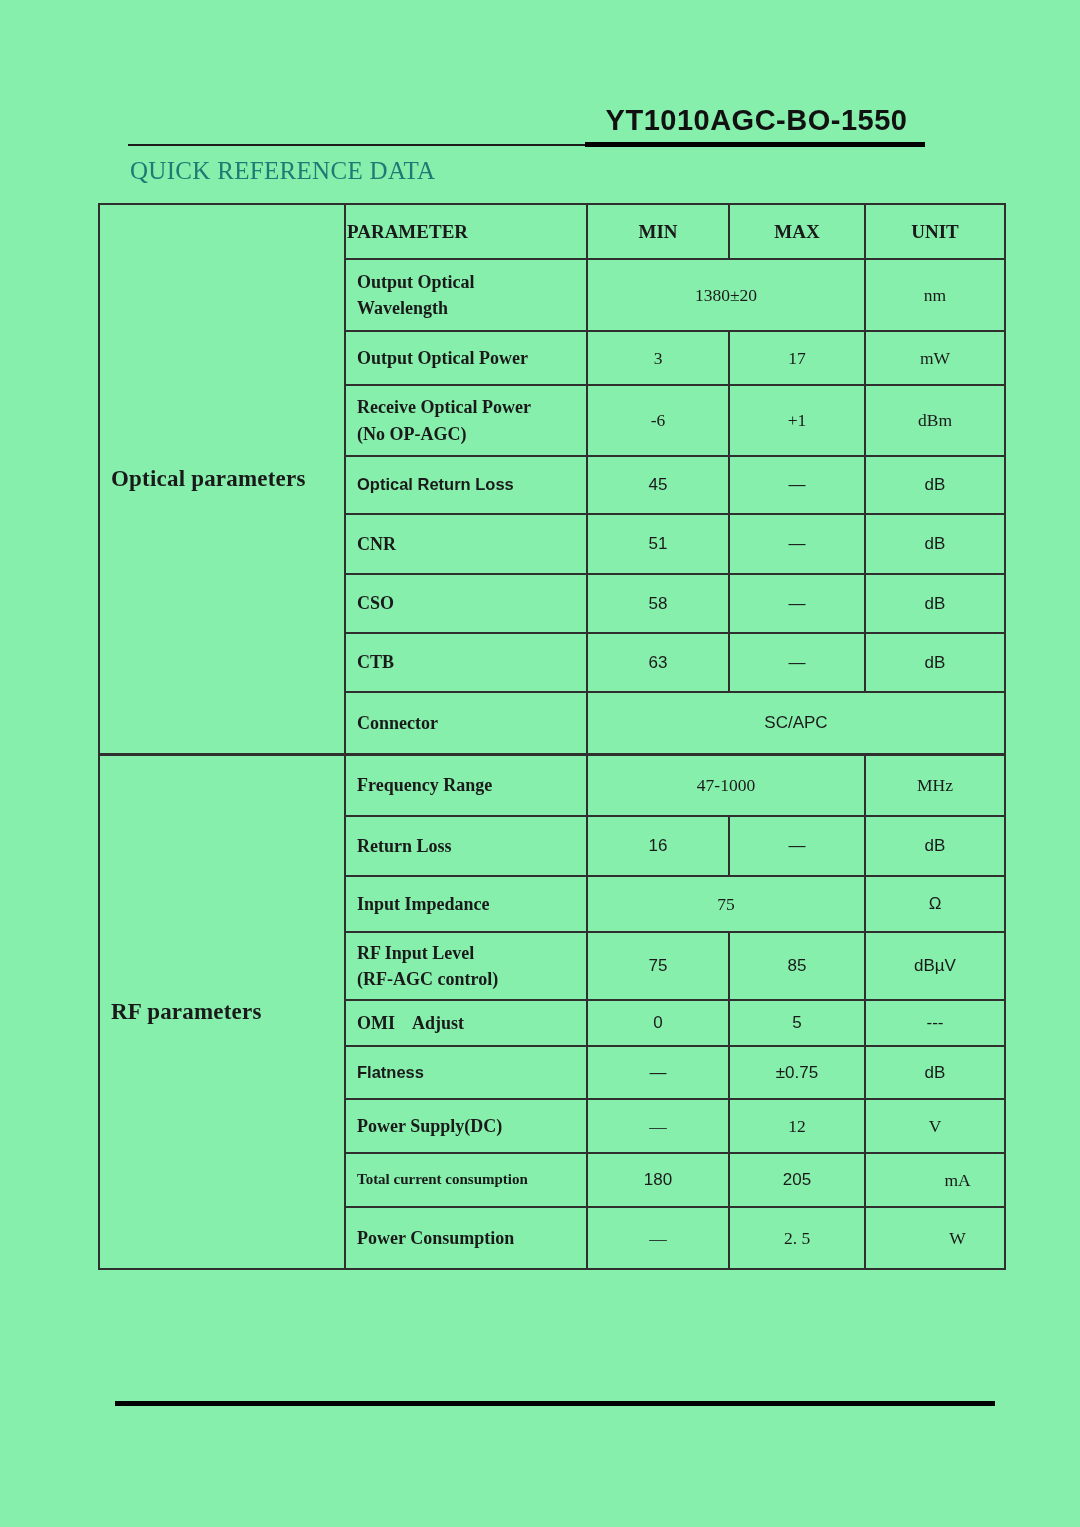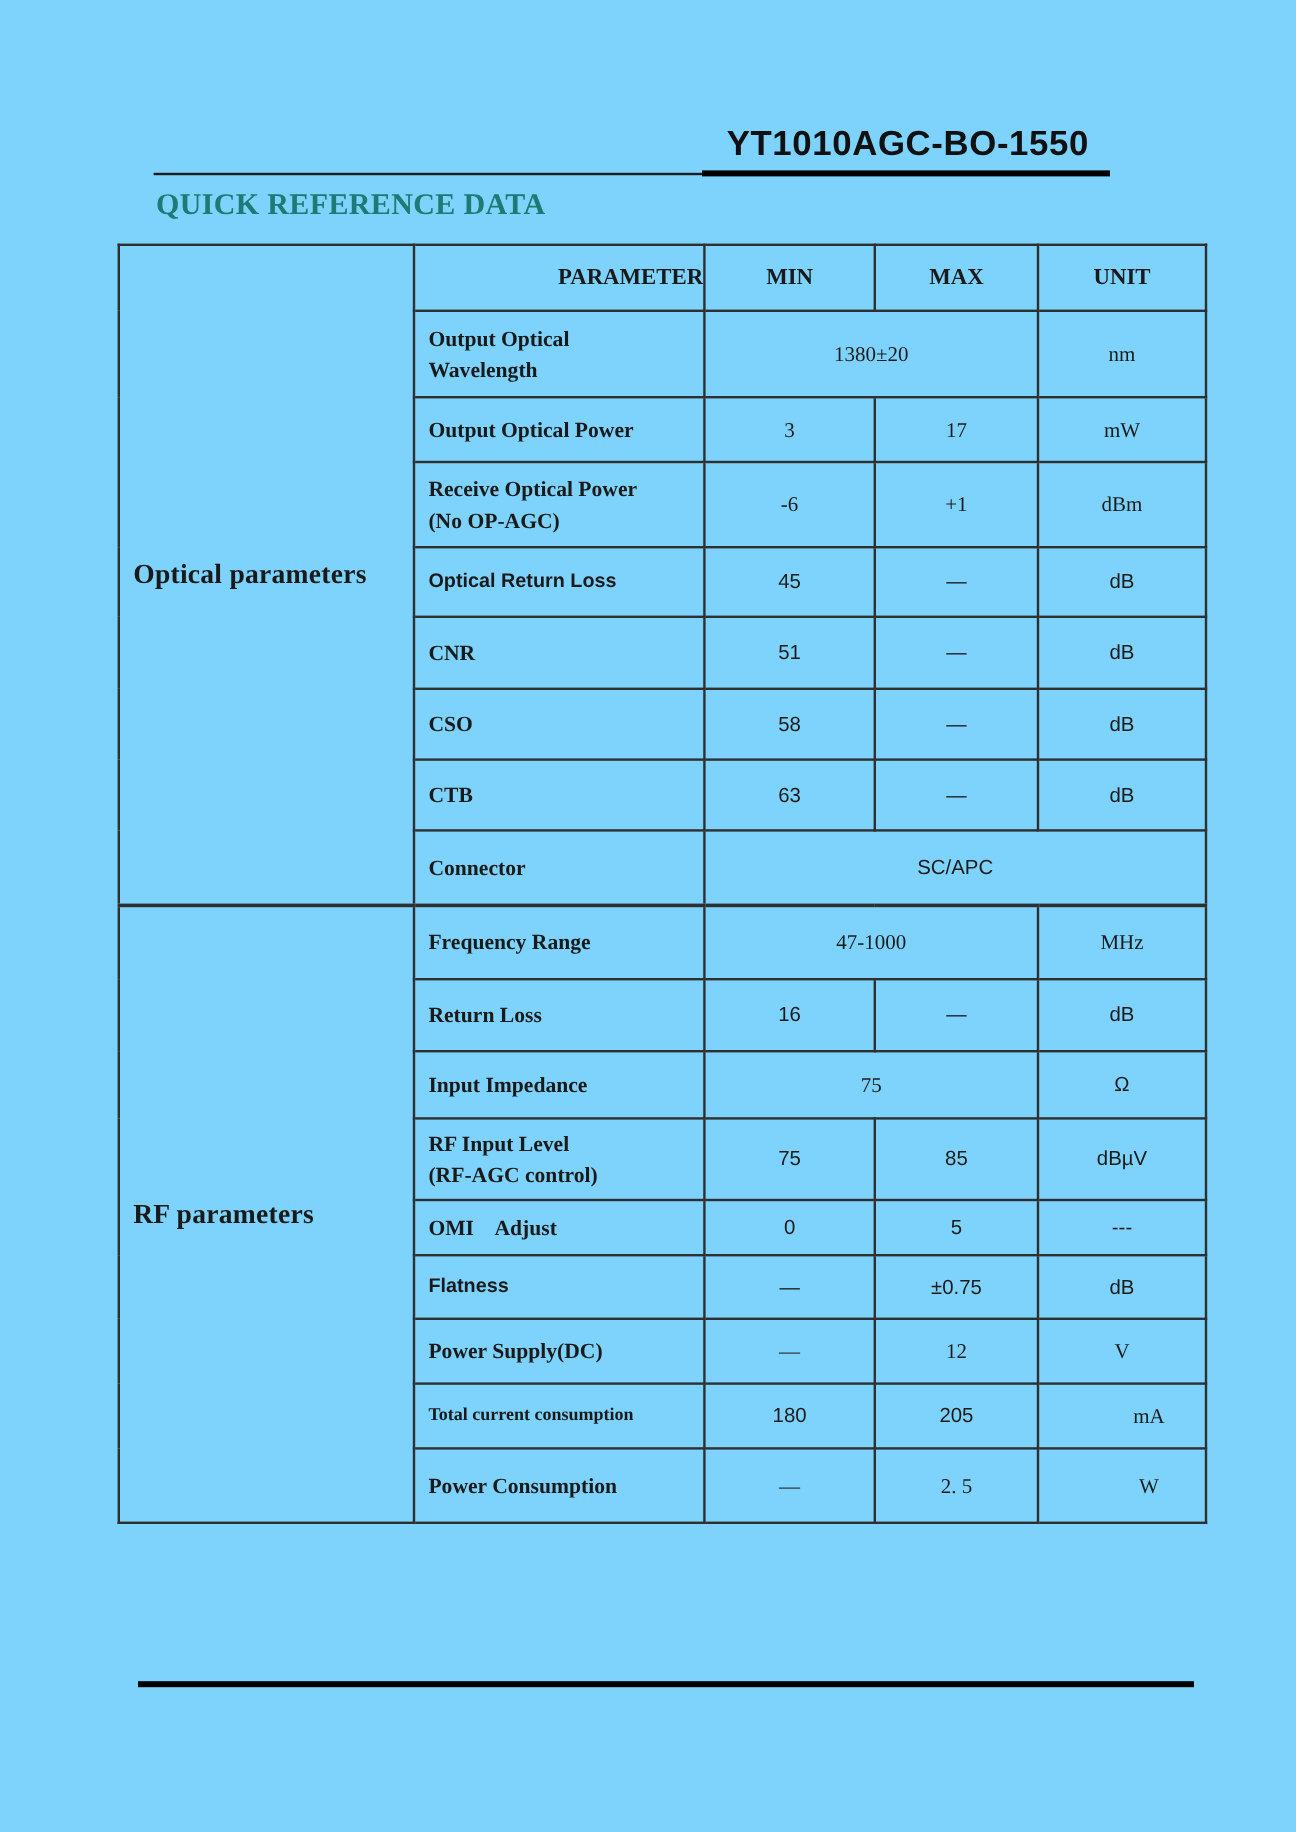--- a/index.html
+++ b/index.html
@@ -2,21 +2,21 @@
 <html><head>
 <meta charset="utf-8">
 <style>
   * { margin: 0; padding: 0; box-sizing: border-box; }
   html, body { background: #e8e8e8; }
   body { font-family: "Liberation Serif", serif; }
   .page {
     position: relative;
     width: 1080px;
     height: 1527px;
-    background: #7dd3fc;
+    background: #86efac;
     margin: 0 auto;
     overflow: hidden;
     color: #1a1a1a;
   }
 
   
   .doc-code {
     position: absolute;
     left: 588px; top: 104px; width: 337px;
     text-align: center;
@@ -25,21 +25,21 @@
     font-size: 29px;
     letter-spacing: 0.5px;
     color: #111;
   }
   .rule-thin  { position: absolute; left: 128px; top: 144px; width: 460px; height: 2px; background: #1c1c1c; }
   .rule-thick { position: absolute; left: 585px; top: 142px; width: 340px; height: 5px; background: #000; }
   .section-title {
     position: absolute;
     left: 130px; top: 157px;
     font-family: "Liberation Serif", serif;
-    font-weight: bold;
+    font-weight: normal;
     font-size: 25px;
     letter-spacing: 0.3px;
     color: #1d7a74;
   }
 
   
   .qr-table-wrap { position: absolute; left: 98px; top: 203px; }
   table.qr {
     border-collapse: collapse;
     table-layout: fixed;
@@ -62,21 +62,21 @@
     font-weight: bold;
     font-size: 23px;
     padding-left: 11px;
     letter-spacing: 0.2px;
   }
   td.hdr {
     font-weight: bold;
     font-size: 19px;
     text-align: center;
   }
-  td.hdr.first { text-align: right; padding-left: 24px; }
+  td.hdr.first { text-align: left; padding-left: 1px; }
   td.lbl {
     font-weight: bold;
     font-size: 18px;
     padding-left: 11px;
     padding-right: 0;
     line-height: 1.45;
     white-space: pre-wrap;
   }
   td.lbl.sans-lbl {
     font-family: "Liberation Sans", sans-serif;

